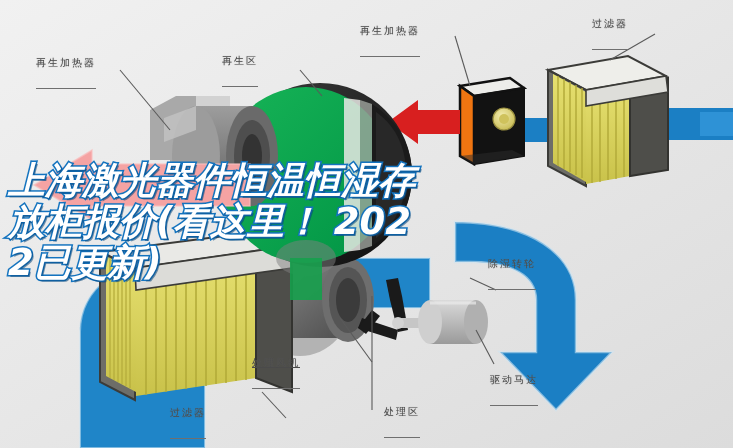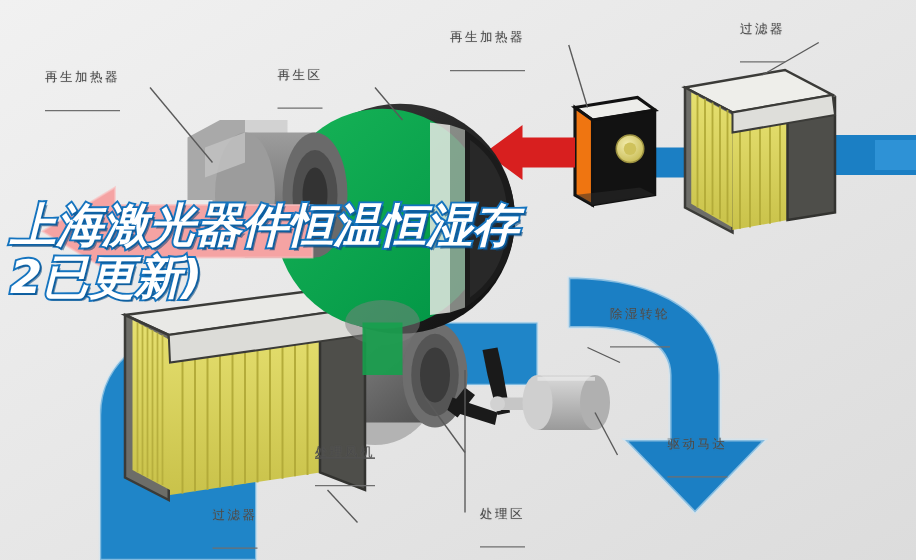--- a/index.html
+++ b/index.html
@@ -294,24 +294,25 @@
       <path d="M340,318 L372,362"></path>
       <path d="M262,392 L286,418"></path>
       <path d="M372,296 L372,410"></path>
     </g>
   </svg>
 
   <div class="lbl" style="left:36px;  top:55px;">再生加热器</div>
   <div class="lbl" style="left:222px; top:53px;text-align:right;">再生区</div>
   <div class="lbl" style="left:360px; top:23px;">再生加热器</div>
   <div class="lbl" style="left:592px; top:16px;">过滤器</div>
-  <div class="lbl" style="left:488px; top:244px;">除湿转轮</div>
-  <div class="lbl" style="left:490px; top:348px;margin-left:44px;">驱动马达</div>
+  <div class="lbl" style="left:488px; top:256px;">除湿转轮</div>
+  <div class="lbl" style="left:490px; top:372px;">驱动马达</div>
   <div class="lbl" style="left:252px; top:355px;text-decoration:underline;">处理风机</div>
   <div class="lbl" style="left:384px; top:404px;">处理区</div>
   <div class="lbl" style="left:170px; top:405px;">过滤器</div>
 
   <div id="headline">
     <span class="ln">上海激光器件恒温恒湿存</span>
+    <span class="ln">放柜报价(看这里！  202</span>
     <span class="ln">2已更新)</span>
   </div>
 
 </div>
 
 </body></html>

